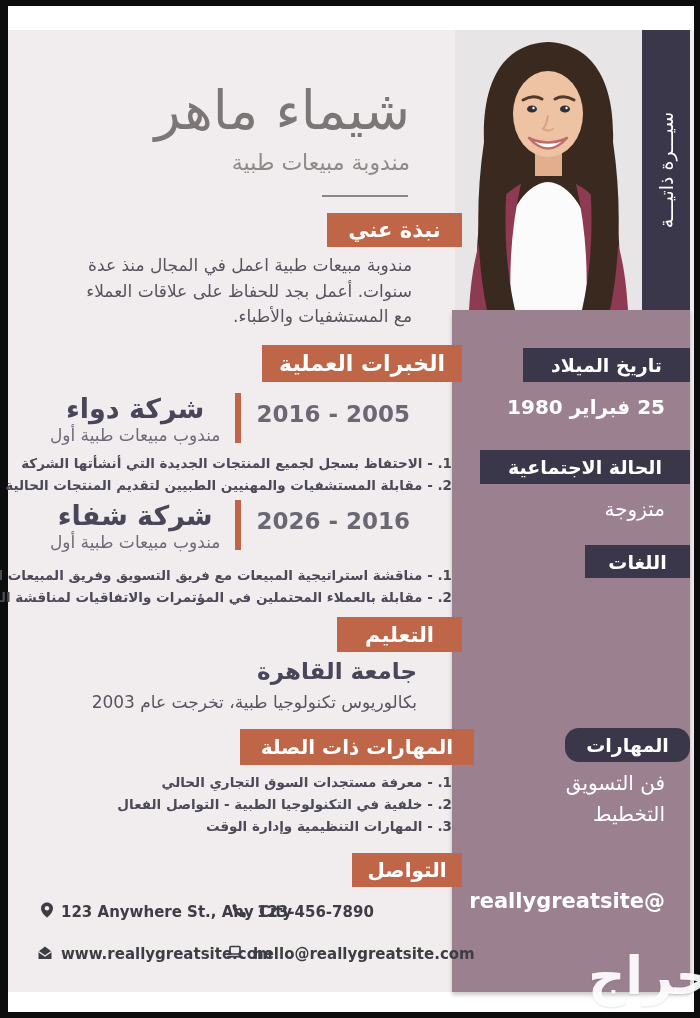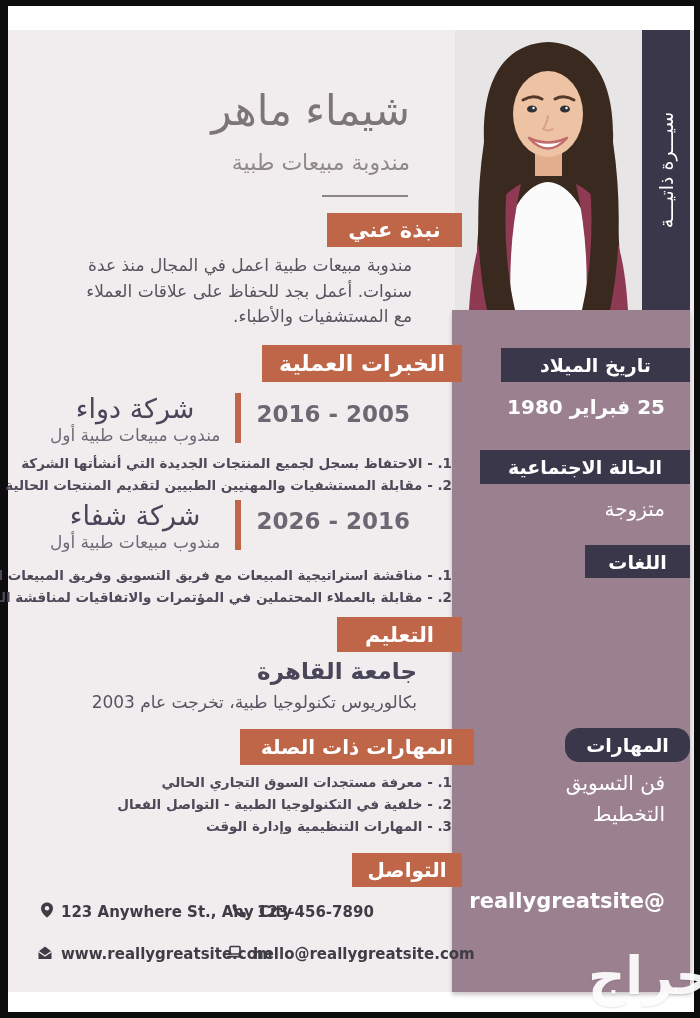--- a/index.html
+++ b/index.html
@@ -12,29 +12,29 @@
   
   .photo{position:absolute;left:455px;top:30px;width:187px;height:280px;}
   .vstrip{position:absolute;left:642px;top:30px;width:48px;height:280px;background:#3a374b;display:flex;align-items:center;justify-content:center;}
   .vtitle{transform:rotate(-90deg);white-space:nowrap;color:#ffffff;font-size:19px;letter-spacing:1px;direction:rtl;}
   .mauve{position:absolute;left:452px;top:310px;width:238px;height:682px;background:#9b8090;box-shadow:0 3px 4px rgba(60,40,55,.25);}
   
   .badge{position:absolute;display:flex;align-items:center;justify-content:center;color:#fff;font-weight:bold;direction:rtl;z-index:3;}
   .badge.orange{background:#bf6548;}
   .badge.navy{background:#3a374b;}
   
-  .name{position:absolute;right:290px;top:80px;font-size:42px;line-height:62px;color:#7c7776;direction:rtl;white-space:nowrap;}
+  .name{position:absolute;right:290px;top:80px;font-size:54px;line-height:62px;color:#7c7776;direction:rtl;white-space:nowrap;}
   .jobtitle{position:absolute;right:290px;top:150px;font-size:22px;color:#8f8987;direction:rtl;white-space:nowrap;}
   .hdivider{position:absolute;right:292px;top:195px;width:86px;height:2px;background:#8b8684;}
   .about{position:absolute;right:288px;top:253px;width:332px;font-size:17px;line-height:25.5px;color:#56535e;direction:rtl;text-align:right;}
   .jobrow{position:absolute;right:290px;direction:rtl;display:flex;align-items:flex-start;gap:15px;z-index:1;}
   .jdates{font-size:23px;color:#6b6873;font-weight:600;padding-top:8px;white-space:nowrap;}
   .vbar{width:6px;height:50px;background:#bf6548;}
   .jhead{display:flex;flex-direction:column;align-items:center;}
-  .jcompany{font-size:27px;font-weight:normal;color:#49465a;white-space:nowrap;}
+  .jcompany{font-size:27px;font-weight:bold;color:#49465a;white-space:nowrap;}
   .jrole{font-size:17px;color:#6e6b79;margin-top:1px;white-space:nowrap;}
   .bullets{position:absolute;right:248px;direction:rtl;text-align:right;color:#4c4958;font-size:13.5px;font-weight:bold;line-height:22px;white-space:nowrap;z-index:1;}
   .school{position:absolute;right:283px;top:658px;font-size:23px;font-weight:bold;color:#49465a;direction:rtl;white-space:nowrap;}
   .degree{position:absolute;right:283px;top:692px;font-size:17px;color:#57545f;direction:rtl;white-space:nowrap;}
   
   .c-ico{position:absolute;width:18px;height:18px;}
   .c-txt{position:absolute;font-size:15px;font-weight:600;color:#3e3c45;white-space:nowrap;}
   
   .s-val{position:absolute;right:35px;color:#ffffff;direction:rtl;text-align:right;white-space:nowrap;}
   .s-list{position:absolute;right:35px;color:#ffffff;direction:rtl;text-align:right;line-height:31px;font-size:20px;}
@@ -142,21 +142,21 @@
     <path d="M2.5,7.5 L9,2.5 L15.5,7.5 L15.5,15 L2.5,15 Z" fill="#3e3c45"></path>
     <path d="M2.5,7.5 L9,12 L15.5,7.5" stroke="#f1edee" stroke-width="1.4" fill="none"></path>
   </svg>
   <div class="c-txt" style="left:61px;top:945px;">www.reallygreatsite.com</div>
   <svg class="c-ico" style="left:226px;top:943px;" viewBox="0 0 18 18">
     <rect x="4" y="3.5" width="10" height="7.5" rx="1" fill="none" stroke="#3e3c45" stroke-width="1.7"></rect>
     <path d="M2,13.6 L16,13.6" stroke="#3e3c45" stroke-width="1.9" stroke-linecap="round"></path>
   </svg>
   <div class="c-txt" style="left:253px;top:945px;">hello@reallygreatsite.com</div>
 
-  <div class="badge navy" style="right:10px;top:348px;width:189px;height:34px;font-size:19px;">تاريخ الميلاد</div>
+  <div class="badge navy" style="right:10px;top:348px;width:167px;height:34px;font-size:19px;">تاريخ الميلاد</div>
   <div class="s-val" style="top:395px;font-size:20px;font-weight:600;">25 فبراير 1980</div>
 
   <div class="badge navy" style="right:10px;top:450px;width:210px;height:34px;font-size:19px;">الحالة الاجتماعية</div>
   <div class="s-val" style="top:497px;font-size:20px;">متزوجة</div>
 
   <div class="badge navy" style="right:10px;top:545px;width:105px;height:33px;font-size:19px;">اللغات</div>
 
   <div class="badge navy" style="right:10px;top:728px;width:125px;height:34px;font-size:19px;border-radius:14px;">المهارات</div>
   <div class="s-list" style="top:768px;">
     <div>فن التسويق</div>

